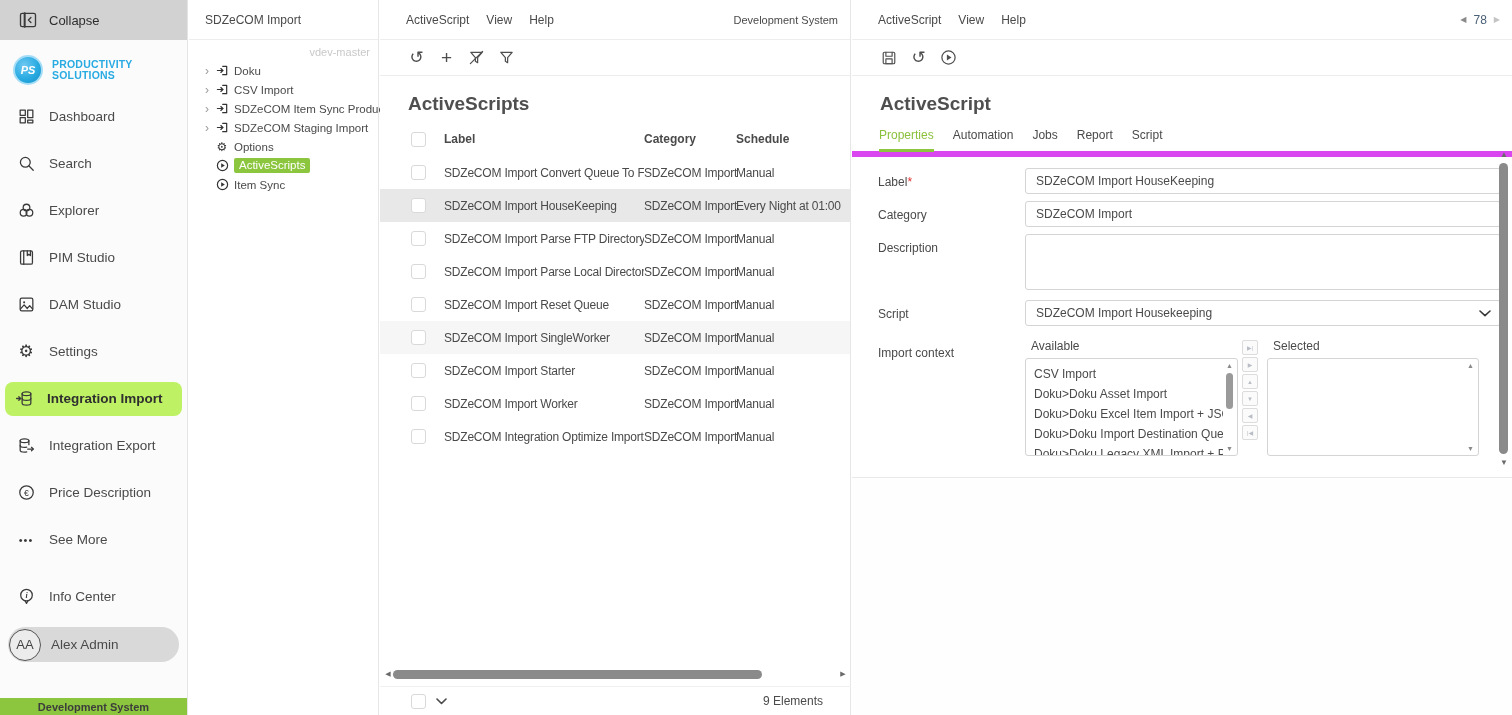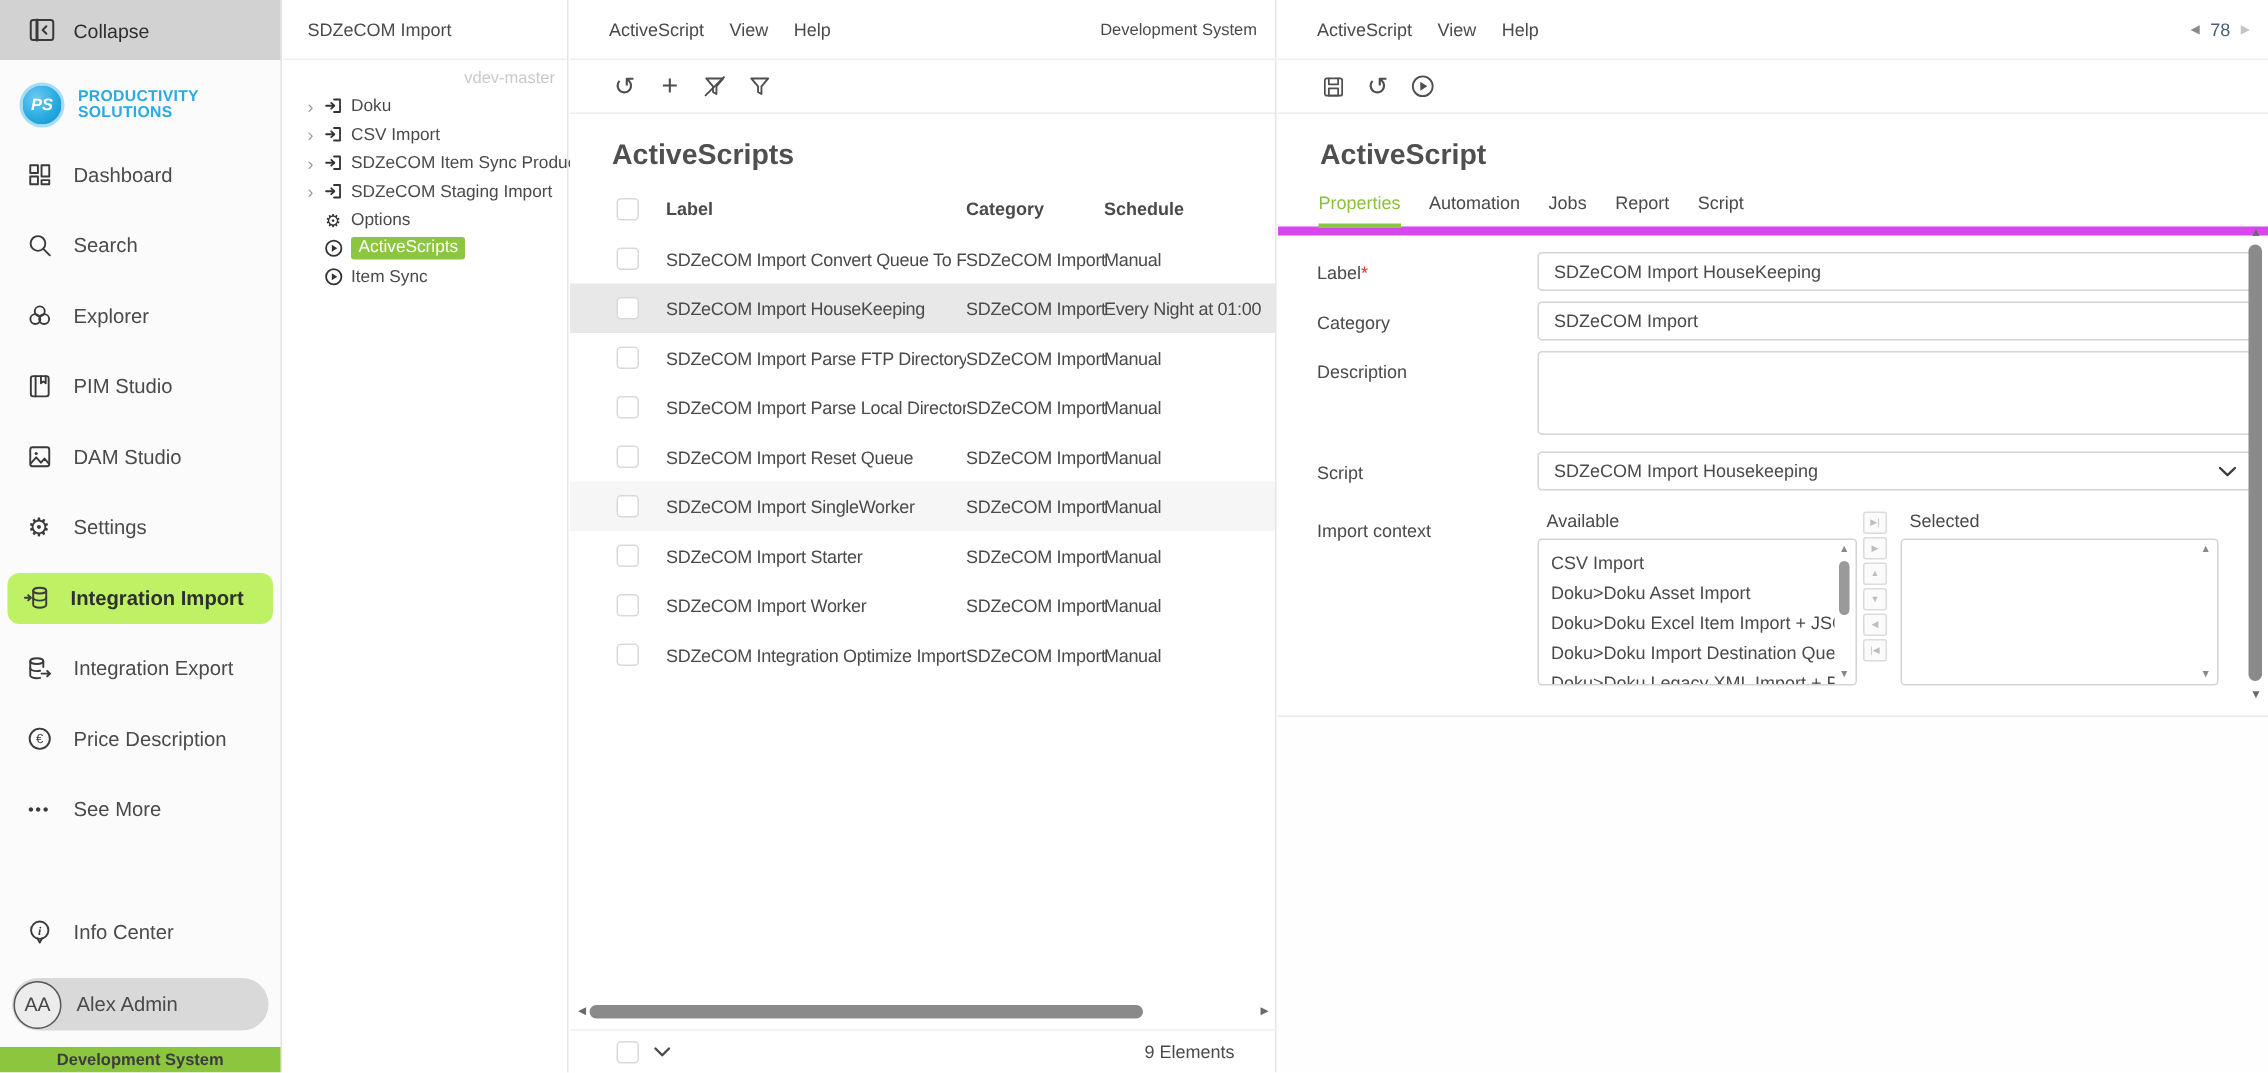--- a/index.html
+++ b/index.html
@@ -20,21 +20,21 @@
   .brand-text { color:#29abe2; font-weight:bold; font-size:10.5px; line-height:1.08; letter-spacing:.2px; }
   .nav-item { height:47px; display:flex; align-items:center; flex:none; cursor:pointer; }
   .nav-inner { display:flex; align-items:center; gap:13px; padding-left:16px; width:100%; font-size:13.5px;text-align:right; }
   .nav-item.active .nav-inner { background:#bef264; margin:0 5px; padding-left:9px; height:34px;
                                 border-radius:8px; font-weight:bold; color:#2f2f2f; }
   .nav-icon { width:20px; height:20px; flex:none; display:flex; align-items:center; justify-content:center; }
   .nav-icon svg { stroke:#3a3a3a; fill:none; stroke-width:1.6; stroke-linecap:round; stroke-linejoin:round; }
   .gear-glyph { font-size:17px; color:#3a3a3a; line-height:1; }
   .dots-glyph { font-size:11px; letter-spacing:1px; color:#3a3a3a; }
   .side-spacer { flex:1; }
-  .user-pill { margin:7px 8px 11px 8px; background:#d9d9d9; border-radius:18px; height:35px;
+  .user-pill { margin:7px 8px 36px 8px; background:#d9d9d9; border-radius:18px; height:35px;
                display:flex; align-items:center; gap:10px; cursor:pointer; flex:none; }
   .avatar { width:32px; height:32px; border-radius:50%; background:#ececec; border:1.5px solid #555;
             display:flex; align-items:center; justify-content:center; font-size:13px; color:#444; margin-left:1px; flex:none; }
   .user-name { font-size:13.5px; }
   .env-bar { height:17px; background:#8cc63e; display:flex; align-items:center; justify-content:center;
              font-size:11px; font-weight:bold; color:#3c3c3c; flex:none; }
 
   
   .tree-panel { position:absolute; left:189px; top:0; width:190px; height:715px; background:#fff;
                 border-right:1px solid #e6e6e6; }

